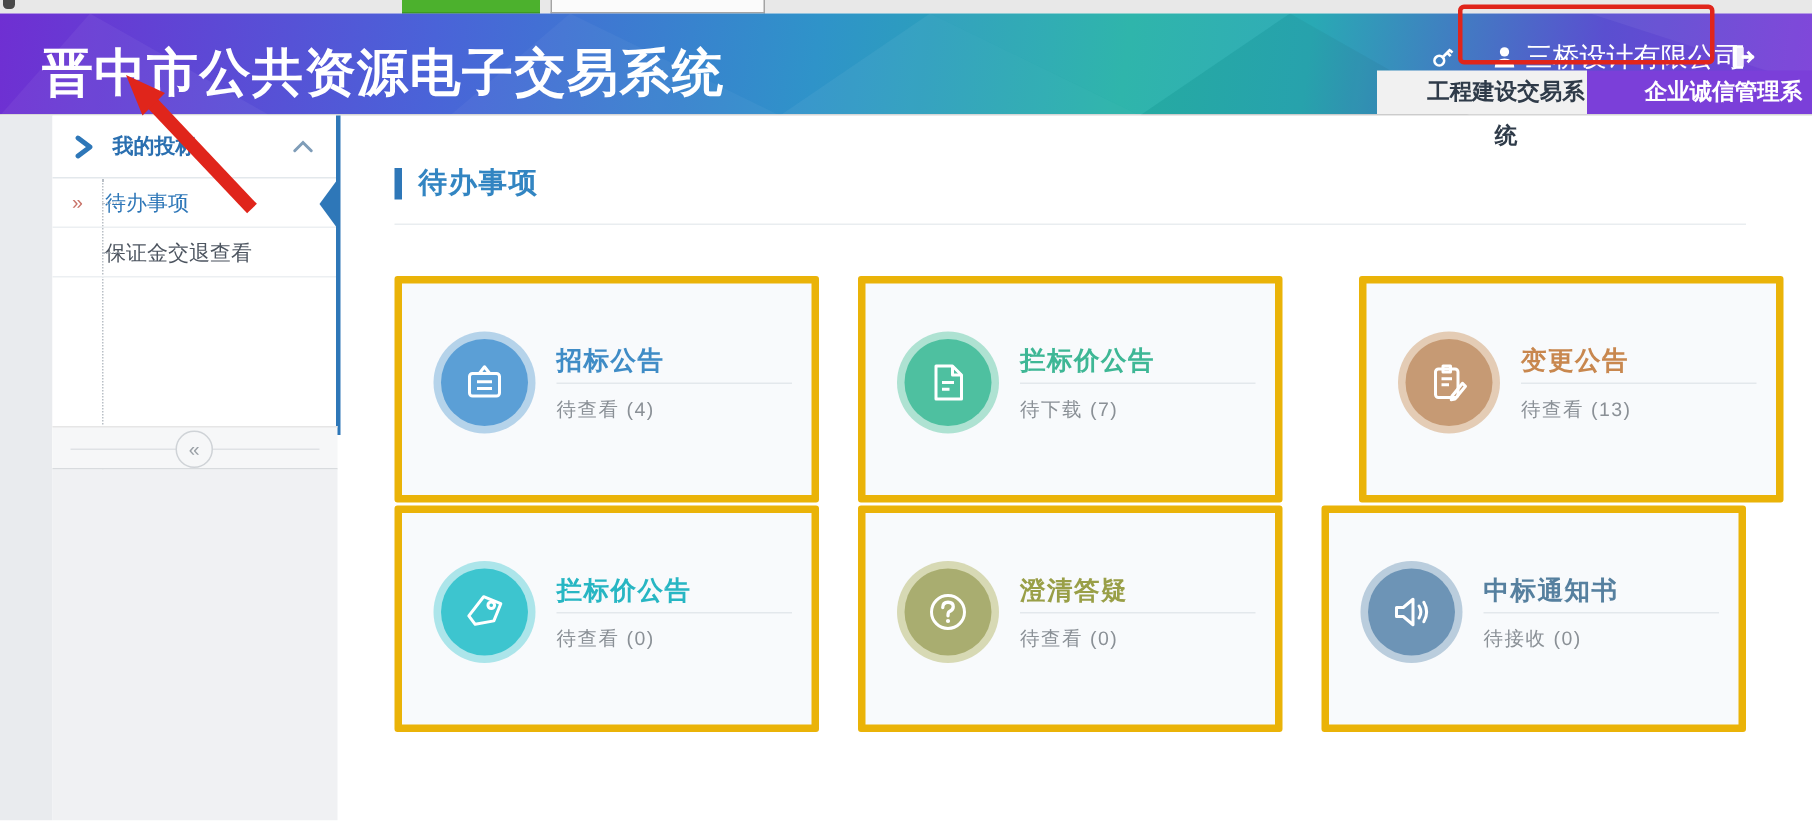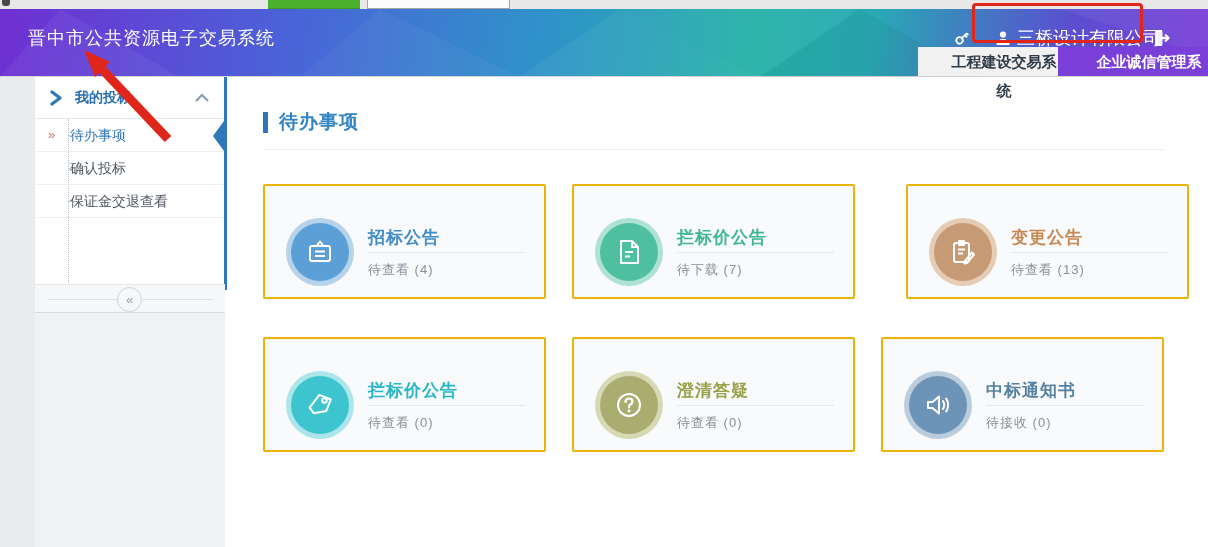--- a/index.html
+++ b/index.html
@@ -13,21 +13,21 @@
   .strip-dot { position:absolute; left:2px; top:0; width:8px; height:6px; background:#4a4a4a; border-radius:0 0 3px 3px; }
   .strip-green { position:absolute; left:268px; top:0; width:92px; height:9px; background:#4cb12d; border-bottom:1px solid #3e9a22; }
   .strip-box { position:absolute; left:367px; top:0; width:143px; height:9px; background:#fbfbfb; border:1px solid #a4a4a4; border-top:none; }
   
   .header {
     position:absolute; left:0; top:9px; width:1208px; height:68px;
     background:linear-gradient(98deg,#6f2fd2 0%,#4a63d8 24%,#2f93c9 45%,#27b2a8 62%,#29a9b4 72%,#5a4fd0 88%,#7b3ed8 100%);
     border-bottom:1px solid #d5d5d5;
   }
   .facets { position:absolute; left:0; top:0; width:1208px; height:68px; pointer-events:none; }
-  .app-title { position:absolute; left:28px; top:17px; color:#fff; font-size:18px; font-weight:normal; letter-spacing:1px; white-space:nowrap; }
+  .app-title { position:absolute; left:28px; top:17px; color:#fff; font-size:34px; font-weight:bold; letter-spacing:1px; white-space:nowrap; }
   .hdr-icon { position:absolute; top:19px; width:20px; height:20px; }
   .user-block { position:absolute; left:995px; top:18px; height:22px; display:flex; align-items:center; gap:6px; color:#fff; font-size:18px; white-space:nowrap; }
   
   .tab { position:absolute; top:47px; height:29px; line-height:29px; text-align:center; font-size:15px; font-weight:bold;padding-left:32px; }
   .tab-active { left:918px; width:140px; background:#f1f1f1; color:#2f3b49; }
   .tab-inactive { left:1058px; width:150px; background:#7b3fd9; color:#ffffff; }
   
   .left-rail { position:absolute; left:0; top:77px; width:35px; height:470px; background:#e9ebee; }
   .sidebar { position:absolute; left:35px; top:77px; width:190px; height:236px; background:#fff; }
   .side-accent { position:absolute; left:224px; top:77px; width:3px; height:213px; background:#2e77b8; }
@@ -44,21 +44,21 @@
   .side-item .mk { position:absolute; left:13px; color:#c9746a; font-size:13px; }
   .collapse-band { position:absolute; left:35px; top:284px; width:190px; height:29px; background:#f6f7f8; border-top:1px solid #e6e6e6; border-bottom:1px solid #d8dbde; }
   .collapse-line { position:absolute; left:12px; top:14px; width:166px; border-top:1px solid #dfe2e5; }
   .collapse-btn { position:absolute; left:82px; top:2px; width:25px; height:25px; border:1px solid #cfd3d7; border-radius:50%; background:#f6f7f8; color:#9aa0a6; font-size:13px; line-height:23px; text-align:center; cursor:pointer; }
   .side-lower { position:absolute; left:35px; top:313px; width:190px; height:234px; background:#f0f1f3; }
   
   .section-head { position:absolute; left:263px; top:110px; height:24px; display:flex; align-items:center; }
   .section-bar { width:5px; height:21px; background:#2e77b8; margin-right:11px; }
   .section-title { font-size:19px; color:#3285c2; font-weight:600; letter-spacing:1px; }
   .section-divider { position:absolute; left:263px; top:149px; width:901px; border-top:1px solid #e9edf0; }
-  .card { position:absolute; width:283px; height:115px; background:#f8fafc; border:2px solid #eab308; border-radius:2px; cursor:pointer; }
+  .card { position:absolute; width:283px; height:151px; background:#f8fafc; border:5px solid #eab308; border-radius:2px; cursor:pointer; }
   .card .halo { position:absolute; left:21px; top:32px; width:68px; height:68px; border-radius:50%; display:flex; align-items:center; justify-content:center; }
   .card .circ { width:58px; height:58px; border-radius:50%; display:flex; align-items:center; justify-content:center; }
   .card .ctitle { position:absolute; left:103px; top:40px; font-size:17px; font-weight:bold; letter-spacing:1px; }
   .card .cdiv { position:absolute; left:103px; top:66px; width:157px; border-top:1px solid #e3e8ec; }
   .card .cstatus { position:absolute; left:103px; top:75px; font-size:13px; color:#8a9096; letter-spacing:1px; }
   
   .anno-box { position:absolute; left:972px; top:3px; width:171px; height:40px; border:3px solid #e0251b; border-radius:4px; z-index:60; pointer-events:none; }
   .anno-arrow { position:absolute; left:60px; top:42px; z-index:60; pointer-events:none; }
 </style>
 </head>
@@ -120,24 +120,20 @@
     </svg>
   </div>
   <div class="dotline"></div>
   <div class="side-item active">
     <span class="mk">»</span>
     <span class="conn"></span>
     <span>待办事项</span>
   </div>
   <div class="side-item">
     <span class="conn"></span>
-    <span>确认投标</span>
-  </div>
-  <div class="side-item">
-    <span class="conn"></span>
     <span>保证金交退查看</span>
   </div>
 </div>
 <div class="side-accent"></div>
 <div class="active-marker"></div>
 <div class="collapse-band">
   <div class="collapse-line"></div>
   <div class="collapse-btn">«</div>
 </div>
 <div class="side-lower"></div>

